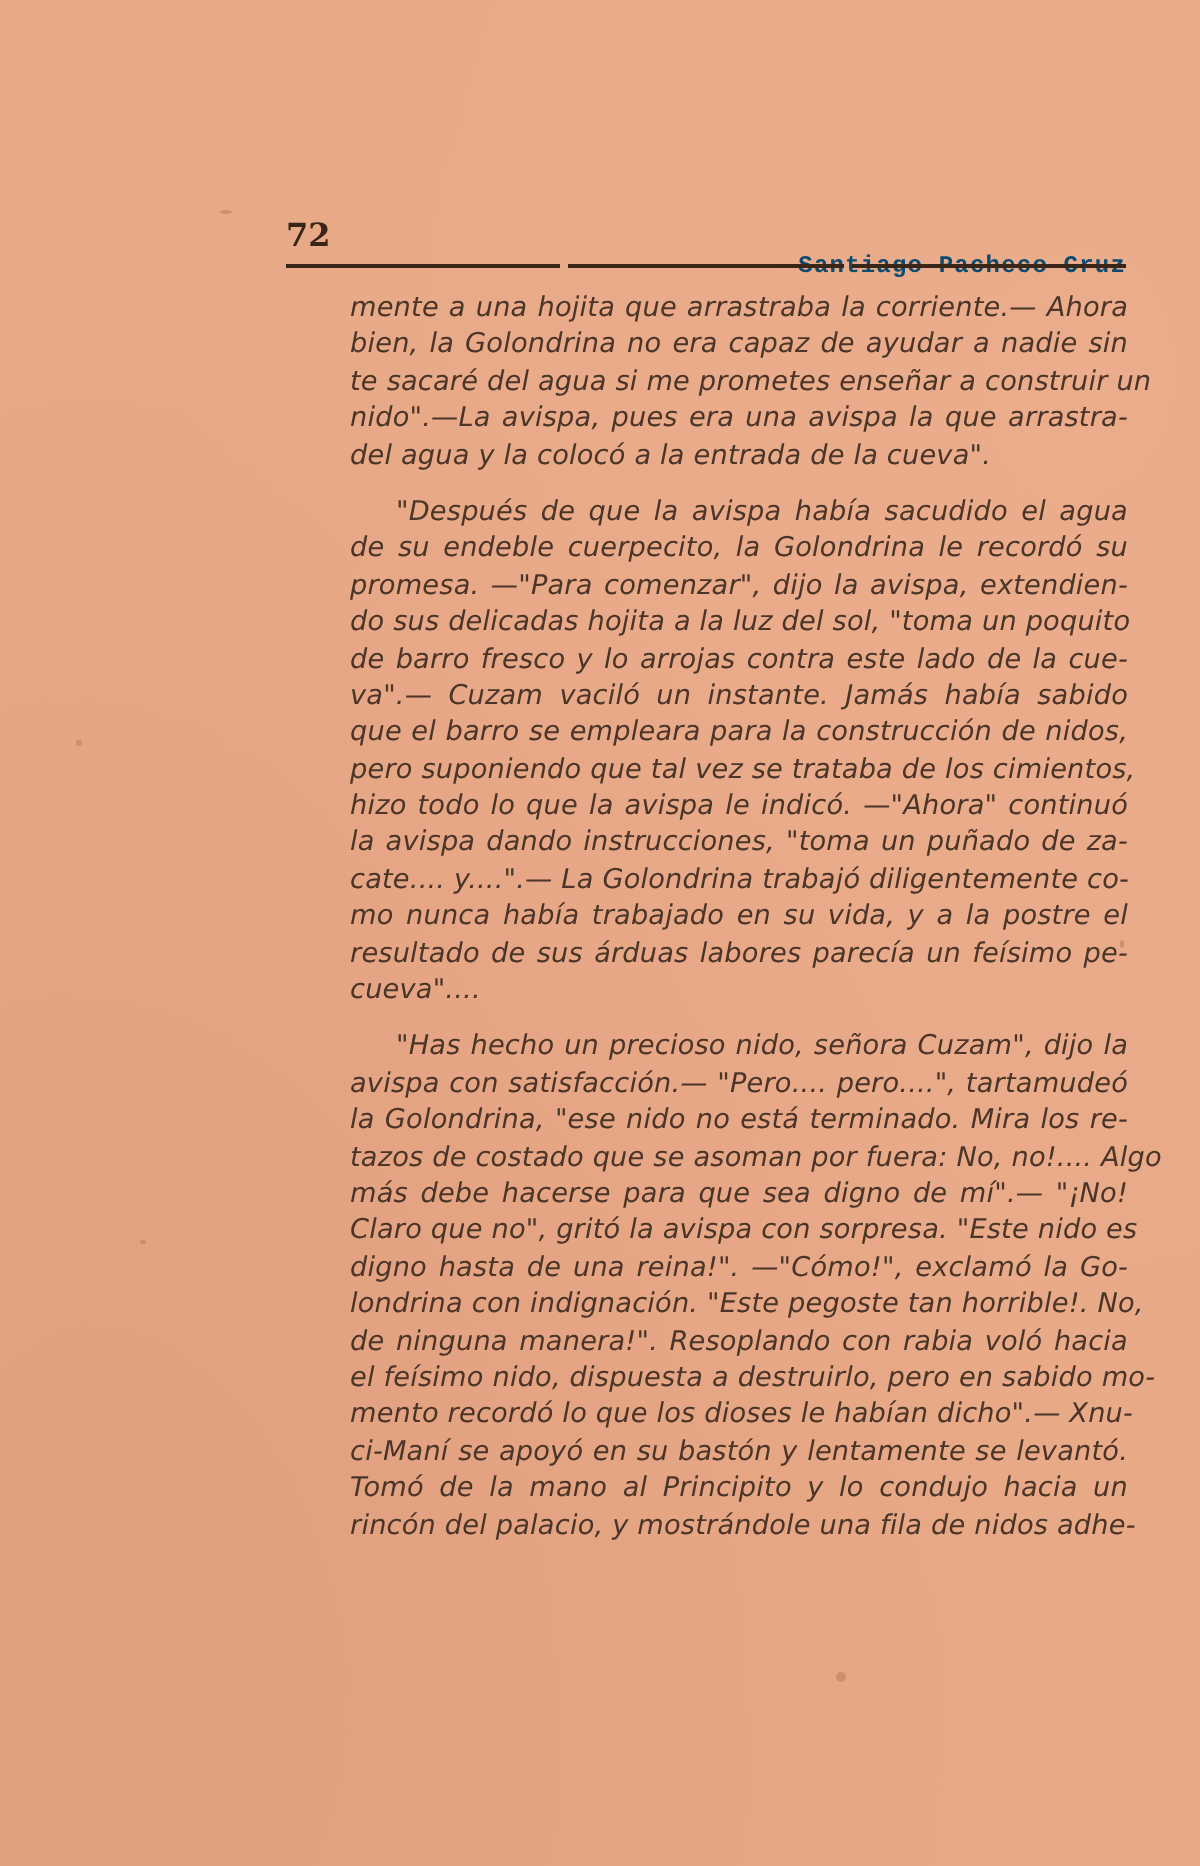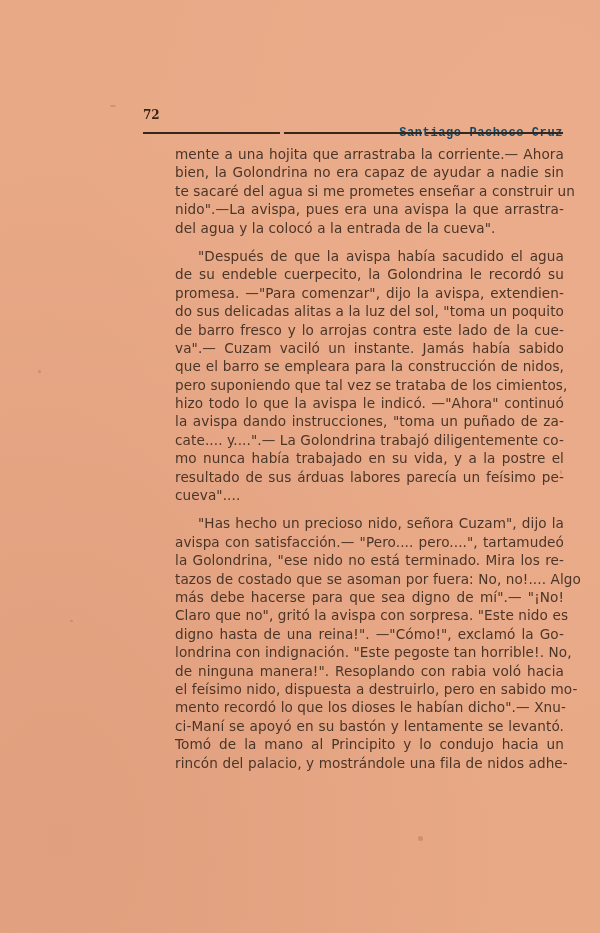--- a/index.html
+++ b/index.html
@@ -12,35 +12,35 @@
         radial-gradient(ellipse at 50% 50%, rgba(235,170,140,0.2), transparent 70%);
       position: relative;
       font-family: "DejaVu Sans", sans-serif;
       color: #4a3528;
     }
     .page-header {
       position: absolute; left: 143px; top: 104px; width: 420px; height: 30px;
     }
     .page-number {
       position: absolute; left: 0; top: 4px;
-      font-family: "DejaVu Serif", serif; font-weight: bold; font-size: 12px; color: #3a2618;
+      font-family: "DejaVu Serif", serif; font-weight: bold; font-size: 16px; color: #3a2618;
     }
     .running-head {
       position: absolute; right: 0; top: 6px;
       font-family: Liberation Mono, monospace; font-weight: bold; font-size: 12px;
       letter-spacing: 0.6px; color: #0c4a6e; margin-top: 16px;
     }
     .header-rule {
       position: absolute; left: 0; top: 28px; width: 420px; height: 2px;
       display: flex; gap: 4px;
     }
     .header-rule span { flex: 1; background: #3a2618; height: 2px; }
     .body-text {
       position: absolute; left: 175px; top: 145px; width: 389px;
-      font-size: 13.6px; line-height: 18.4px; letter-spacing: 0.1px;
+      font-size: 13.6px; line-height: 18.4px; letter-spacing: 0.1px; font-style: italic;
     }
     .line {
       display: block; white-space: nowrap; text-align: justify; text-align-last: justify;
       height: 18.4px; overflow: visible;
     }
     .line.last { text-align-last: left; }
     .line.indent { padding-left: 23px; }
     .para-gap { height: 10px; }
     .speck { position: absolute; background: #b4775a; border-radius: 50%; opacity: 0.5; }
   </style>
@@ -63,21 +63,21 @@
       <span class="line">bien, la Golondrina no era capaz de ayudar a nadie sin</span>
       <span class="line">te sacaré del agua si me prometes enseñar a construir un</span>
       <span class="line">nido".—La avispa, pues era una avispa la que arrastra-</span>
       <span class="line last">del agua y la colocó a la entrada de la cueva".</span>
     </div>
     <div class="para-gap"></div>
     <div>
       <span class="line indent">"Después de que la avispa había sacudido el agua</span>
       <span class="line">de su endeble cuerpecito, la Golondrina le recordó su</span>
       <span class="line">promesa. —"Para comenzar", dijo la avispa, extendien-</span>
-      <span class="line">do sus delicadas alitas a la luz del sol, "toma un poquito</span>
+      <span class="line">do sus delicadas hojita a la luz del sol, "toma un poquito</span>
       <span class="line">de barro fresco y lo arrojas contra este lado de la cue-</span>
       <span class="line">va".— Cuzam vaciló un instante. Jamás había sabido</span>
       <span class="line">que el barro se empleara para la construcción de nidos,</span>
       <span class="line">pero suponiendo que tal vez se trataba de los cimientos,</span>
       <span class="line">hizo todo lo que la avispa le indicó. —"Ahora" continuó</span>
       <span class="line">la avispa dando instrucciones, "toma un puñado de za-</span>
       <span class="line">cate.... y....".— La Golondrina trabajó diligentemente co-</span>
       <span class="line">mo nunca había trabajado en su vida, y a la postre el</span>
       <span class="line">resultado de sus árduas labores parecía un feísimo pe-</span>
       <span class="line last">cueva"....</span>

